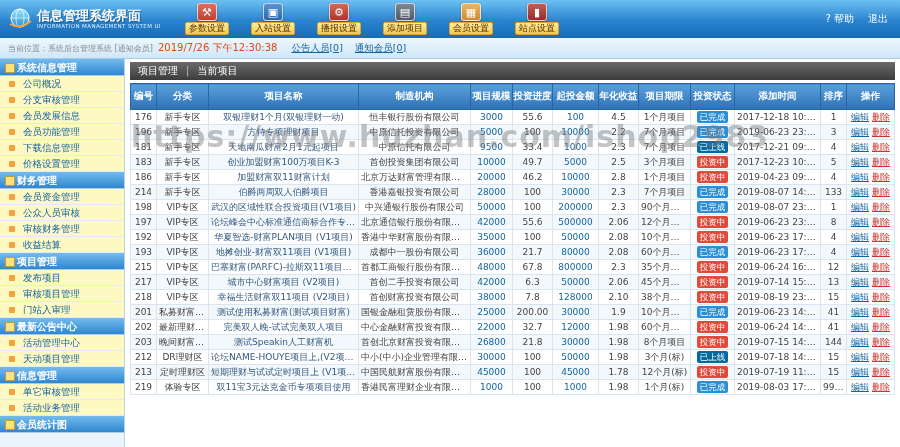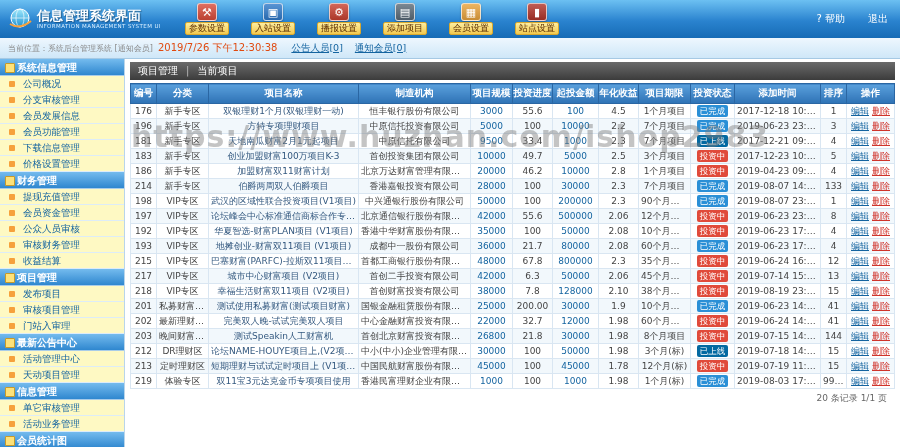--- a/index.html
+++ b/index.html
@@ -10,21 +10,21 @@
   
   header { height:38px; background:linear-gradient(#6cc0f2,#2a83cf 55%,#166bb5); display:flex; align-items:center; flex-shrink:0; }
   .logo { display:flex; align-items:center; margin-left:8px; width:160px; }
   .logo svg { width:24px; height:24px; margin-right:5px; }
   .logo-title { color:#fff; font-weight:bold; font-size:13px; line-height:14px; text-shadow:1px 1px 1px rgba(0,0,0,.35); white-space:nowrap; }
   .logo-sub { color:#d9efff; font-size:5.5px; letter-spacing:.4px; white-space:nowrap; }
   .toolbar { display:flex; gap:16px; margin-left:14px; }
   .tool { width:50px; display:flex; flex-direction:column; align-items:center; cursor:pointer; }
   .tool-icon { width:20px; height:18px; border-radius:3px; border:1px solid rgba(255,255,255,.7); color:#fff; font-size:11px; line-height:17px; text-align:center; box-shadow:0 1px 2px rgba(0,0,0,.3); }
   .tool-label { margin-top:1px; font-size:9px; color:#5b2d00; background:linear-gradient(#fdeea0,#f3c94f); border:1px solid #d9a92f; border-radius:2px; padding:0 3px; line-height:11px; white-space:nowrap; }
-  .header-right { margin-left:auto; margin-right:12px; color:#fff; font-size:10px; display:flex; gap:23px; align-items:center; }
+  .header-right { margin-left:auto; margin-right:12px; color:#fff; font-size:10px; display:flex; gap:14px; align-items:center; }
   .header-right a { color:#fff; text-decoration:none; cursor:pointer; white-space:nowrap; }
 
   
   .subbar { height:21px; background:linear-gradient(#eef7fe,#cfe7f8); border-bottom:1px solid #a6c9e4; display:flex; align-items:center; padding:0 8px; flex-shrink:0; }
   .loc-text { font-size:8px; color:#8a8a8a; width:150px; white-space:nowrap; overflow:hidden; }
   .datetime { color:#e04a10; font-size:10px; margin-right:14px; white-space:nowrap; }
   .subbar a { color:#1464a0; font-size:9.5px; text-decoration:underline; margin-right:12px; cursor:pointer; white-space:nowrap; }
 
   
   .layout { flex:1; display:flex; overflow:hidden; }
@@ -33,21 +33,21 @@
   .sec-head::before { content:""; position:absolute; left:5px; top:4px; width:8px; height:8px; background:#fde27a; border:1px solid #c79a2a; border-radius:1px; }
   .side-item { height:16px; line-height:16px; background:#fef9c3; color:#1464a0; font-size:9.5px; padding-left:23px; border-bottom:1px solid #ddecf8; position:relative; cursor:pointer; white-space:nowrap; }
   .side-item::before { content:""; position:absolute; left:9px; top:5px; width:6px; height:6px; background:#f6a13c; border-radius:1px; }
 
   main { flex:1; position:relative; background:#fff; padding:3px 5px 0 5px; overflow:hidden; }
   .crumb { height:18px; line-height:18px; background:linear-gradient(#6a6a6a,#3c3c3c); color:#fff; font-size:10px; padding-left:8px; display:flex; gap:8px; }
   .crumb .sep { color:#bbb; }
   .crumb span { cursor:default; }
 
   table { width:100%; border-collapse:collapse; table-layout:fixed; margin-top:3px; font-size:9px; }
-  th { background:linear-gradient(#5aa0dc,#2e72b5); color:#fff; font-weight:bold; height:20px; border:1px solid #2a66a3; font-size:9.5px; white-space:nowrap; overflow:hidden; }
+  th { background:linear-gradient(#5aa0dc,#2e72b5); color:#fff; font-weight:bold; height:26px; border:1px solid #2a66a3; font-size:9.5px; white-space:nowrap; overflow:hidden; }
   td { border:1px solid #d9e6f2; height:15px; padding:0 2px; text-align:center; color:#444; white-space:nowrap; overflow:hidden; text-overflow:ellipsis; }
   tbody tr:nth-child(even) td { background:#f2f8fc; }
   td.c-title { color:#33587f; }
   td.c-num { color:#1464a0; }
   .badge { display:inline-block; padding:0 3px; border-radius:2px; color:#fff; font-size:8.5px; line-height:12px; }
   .st-done { background:#2a8fd6; }
   .st-invest { background:#e04a3a; }
   .st-online { background:#0369a1; }
   .op-edit { color:#1464a0; text-decoration:underline; cursor:pointer; margin-right:3px; }
   .op-del { color:#d0342c; text-decoration:underline; cursor:pointer; }
@@ -120,21 +120,20 @@
   <div class="layout">
     <aside id="sidebar">
         <div class="sec-head">系统信息管理</div>
         <div class="side-item">公司概况</div>
         <div class="side-item">分支审核管理</div>
         <div class="side-item">会员发展信息</div>
         <div class="side-item">会员功能管理</div>
         <div class="side-item">下载信息管理</div>
         <div class="side-item">价格设置管理</div>
         <div class="sec-head">财务管理</div>
-        <div class="side-item">提现充值管理</div>
         <div class="side-item">会员资金管理</div>
         <div class="side-item">公众人员审核</div>
         <div class="side-item">审核财务管理</div>
         <div class="side-item">收益结算</div>
         <div class="sec-head">项目管理</div>
         <div class="side-item">发布项目</div>
         <div class="side-item">审核项目管理</div>
         <div class="side-item">门站入审理</div>
         <div class="sec-head">最新公告中心</div>
         <div class="side-item">活动管理中心</div>
@@ -467,18 +466,17 @@
               <td>1.98</td>
               <td>1个月(标)</td>
               <td><span class="badge st-done">已完成</span></td>
               <td>2019-08-03 17:30:00</td>
               <td>9999</td>
               <td><a class="op-edit">编辑</a><a class="op-del">删除</a></td>
             </tr>
           </tbody>
       </table>
 
-      <div class="pager">20 条记录 1/1 页</div>
       <div class="watermark">https://www.huzhan.com/ishop2983</div>
     </main>
   </div>
 
 </div>
 
 </body></html>

